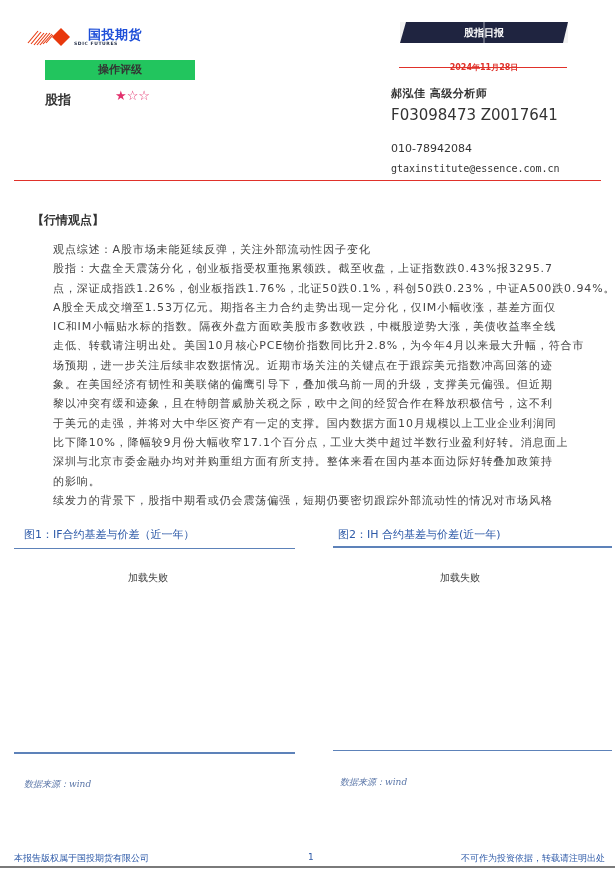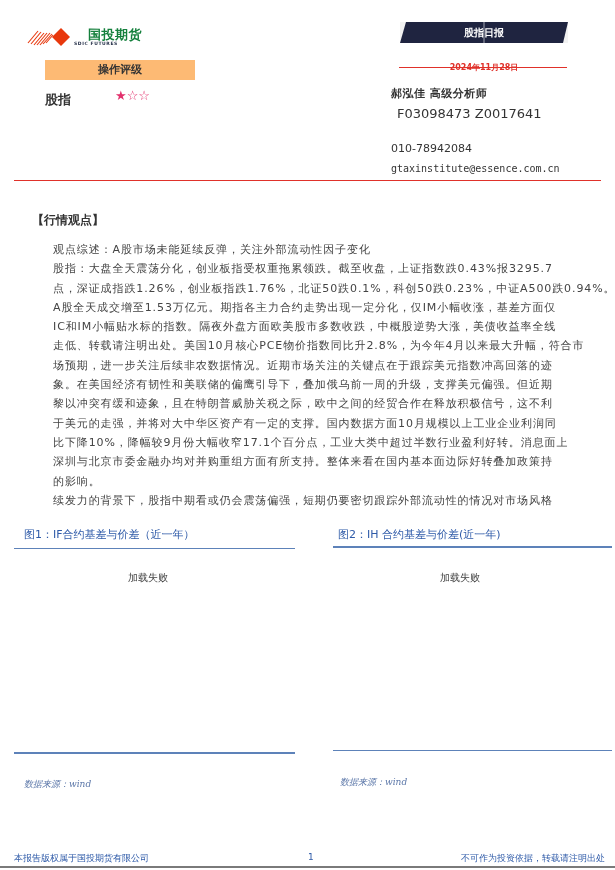--- a/index.html
+++ b/index.html
@@ -3,40 +3,40 @@
 <meta charset="utf-8">
 <style>
   html, body { margin: 0; padding: 0; background: #ffffff; }
   body { width: 615px; height: 870px; position: relative; overflow: hidden;
          font-family: "DejaVu Sans", sans-serif; color: #333; }
   .abs { position: absolute; }
 
   
   .logo { left: 26px; top: 26px; width: 120px; height: 22px; }
   .logo-mark { position: absolute; left: 0; top: 2px; width: 44px; height: 18px; }
-  .logo-cn { position: absolute; left: 46px; top: 0px; font-size: 13px; font-weight: bold; color: #15803d; letter-spacing: 0.5px; white-space: nowrap; padding-left: 16px; }
+  .logo-cn { position: absolute; left: 46px; top: 0px; font-size: 13px; font-weight: bold; color: #1d4ed8; letter-spacing: 0.5px; white-space: nowrap; padding-left: 16px; }
   .logo-en { position: absolute; left: 48px; top: 15px; font-size: 4.5px; font-weight: bold; color: #1f2a44; letter-spacing: 0.6px; white-space: nowrap; }
 
   
-  .rating-header { left: 45px; top: 60px; width: 150px; height: 20px; background: #fdba74;
+  .rating-header { left: 45px; top: 60px; width: 150px; height: 20px; background: #22c55e;
                    font-size: 11px; color: #333; text-align: center; line-height: 20px; font-weight: bold; }
   .rating-label { left: 45px; top: 91px; font-size: 13px; color: #333; font-weight: bold; }
   .rating-stars { left: 115px; top: 88px; font-size: 13px; color: #e2306c; letter-spacing: 0; }
 
   
   .banner { left: 400px; top: 22px; width: 168px; height: 21px; }
   .banner-shape { position: absolute; left: 0; top: 0; width: 168px; height: 21px; }
   .banner-text { position: absolute; left: 0; top: 0; width: 168px; text-align: center; line-height: 21px;
                  color: #ffffff; font-size: 10px; font-weight: bold; }
   .report-date { left: 400px; top: 62px; width: 168px; text-align: center; font-size: 8px; color: #e0312a; font-weight: bold; }
   .date-rule { left: 399px; top: 67px; width: 168px; height: 1px; background: #e0312a; }
 
   
   .analyst-name { left: 391px; top: 86px; font-size: 11px; color: #333; font-weight: bold; letter-spacing: 0.5px; }
-  .analyst-id { left: 391px; top: 106px; font-size: 13px; color: #333; margin-left: 6px; }
+  .analyst-id { left: 391px; top: 106px; font-size: 15px; color: #333; }
   .analyst-phone { left: 391px; top: 142px; font-size: 11px; color: #333; }
   .analyst-email { left: 391px; top: 163px; font-size: 11px; color: #333; font-family: "DejaVu Sans Mono", monospace; font-size: 10px; }
   .header-rule { left: 14px; top: 180px; width: 587px; height: 1px; background: #e0312a; }
 
   
   .section-title { left: 32px; top: 212px; font-size: 12px; font-weight: bold; color: #333; }
   .body-text { left: 30px; top: 240px; width: 572px; font-size: 11px; line-height: 19.3px; color: #444; margin-left: 23px; }
   .body-text .line { display: block; white-space: nowrap; letter-spacing: 0.9px; }
 
   

